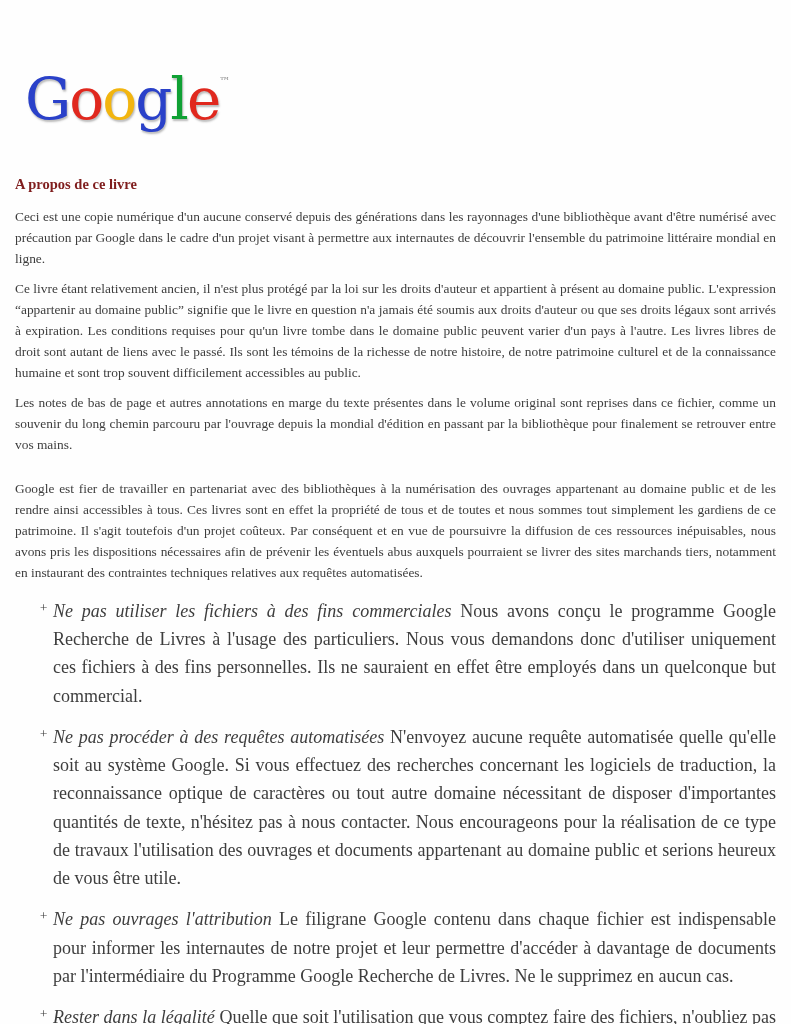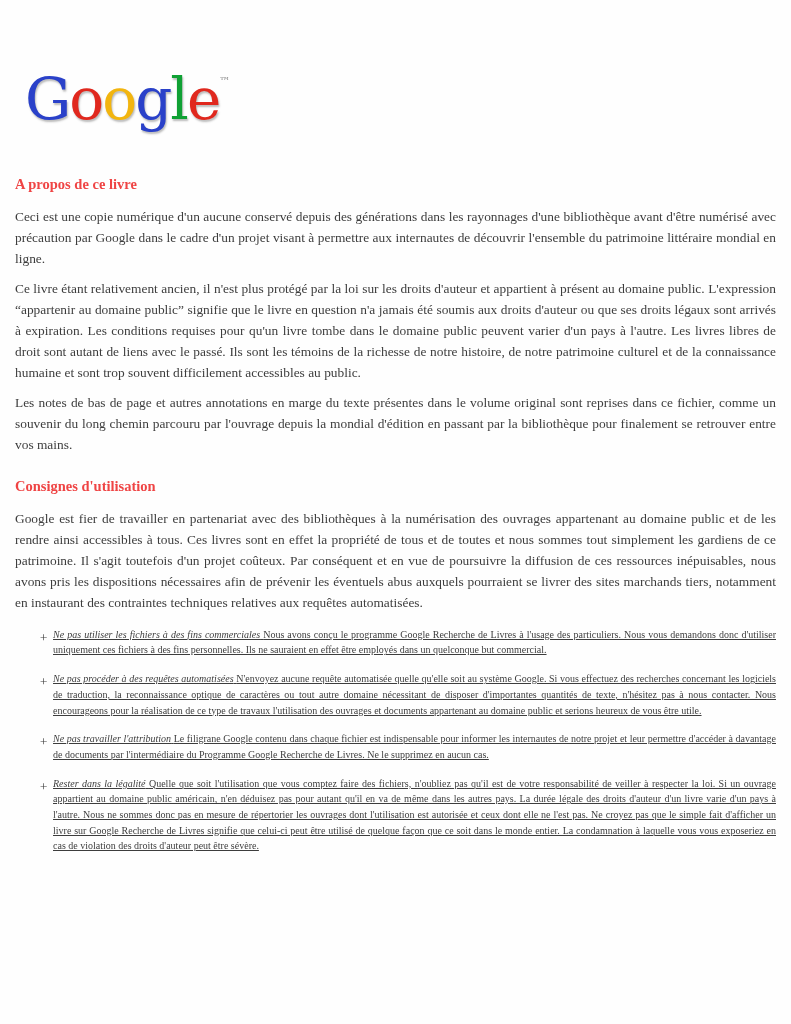--- a/index.html
+++ b/index.html
@@ -24,21 +24,21 @@
   .logo .lt { text-shadow: 1px 2px 2px rgba(60,60,60,0.35); }
   .logo .tm {
     font-size: 11px; letter-spacing: 0;
     vertical-align: 34px; color: #8a8a8a;
     text-shadow: none;
   }
 
   h2 {
     font-size: 14.5px;
     font-weight: bold;
-    color: #ef4444;
+    color: #7f1d1d;
     margin: 4px 0 13px 0;
   }
   .sect { margin-top: 22px; }
   .sect.first { margin-top: 0; }
 
   p {
     font-size: 13.4px;
     line-height: 1.57;
     text-align: justify;
     margin: 0 0 9px 0;
@@ -52,59 +52,57 @@
     padding-left: 24px;
   }
   ul.rules .marker {
     flex: 0 0 14px;
     font-size: 13.4px;
     line-height: 1.57;
     font-style: italic;
   }
   ul.rules .rule-body {
     flex: 1;
-    font-size: 10px;
+    font-size: 18px;
     line-height: 1.57;
     text-align: justify;
-    text-decoration: underline;
   }
   .lead { font-style: italic; }
 </style>
 </head>
 <body>
 
 <div class="page">
 
   <div class="logo">
     <span class="lt" style="color: rgb(42, 65, 201);">G</span><span class="lt" style="color: rgb(224, 40, 30);">o</span><span class="lt" style="color: rgb(242, 181, 15);">o</span><span class="lt" style="color: rgb(42, 65, 201);">g</span><span class="lt" style="color: rgb(16, 161, 52);">l</span><span class="lt" style="color: rgb(224, 40, 30);">e</span><span class="tm">™</span>
   </div>
 
   <div class="sect first">
     <h2>A propos de ce livre</h2>
     <p>Ceci est une copie numérique d'un aucune conservé depuis des générations dans les rayonnages d'une bibliothèque avant d'être numérisé avec précaution par Google dans le cadre d'un projet visant à permettre aux internautes de découvrir l'ensemble du patrimoine littéraire mondial en ligne.</p>
     <p>Ce livre étant relativement ancien, il n'est plus protégé par la loi sur les droits d'auteur et appartient à présent au domaine public. L'expression “appartenir au domaine public” signifie que le livre en question n'a jamais été soumis aux droits d'auteur ou que ses droits légaux sont arrivés à expiration. Les conditions requises pour qu'un livre tombe dans le domaine public peuvent varier d'un pays à l'autre. Les livres libres de droit sont autant de liens avec le passé. Ils sont les témoins de la richesse de notre histoire, de notre patrimoine culturel et de la connaissance humaine et sont trop souvent difficilement accessibles au public.</p>
     <p>Les notes de bas de page et autres annotations en marge du texte présentes dans le volume original sont reprises dans ce fichier, comme un souvenir du long chemin parcouru par l'ouvrage depuis la mondial d'édition en passant par la bibliothèque pour finalement se retrouver entre vos mains.</p>
   </div>
 
   <div class="sect">
-    <h2>Consignes d'utilisation</h2>
     <p>Google est fier de travailler en partenariat avec des bibliothèques à la numérisation des ouvrages appartenant au domaine public et de les rendre ainsi accessibles à tous. Ces livres sont en effet la propriété de tous et de toutes et nous sommes tout simplement les gardiens de ce patrimoine.  Il s'agit toutefois d'un projet coûteux.  Par conséquent et en vue de poursuivre la diffusion de ces ressources inépuisables, nous avons pris les dispositions nécessaires afin de prévenir les éventuels abus auxquels pourraient se livrer des sites marchands tiers, notamment en instaurant des contraintes techniques relatives aux requêtes automatisées.</p>
 
     <ul class="rules">
       <li>
         <span class="marker">+</span>
         <span class="rule-body"><span class="lead">Ne pas utiliser les fichiers à des fins commerciales</span> <span>Nous avons conçu le programme Google Recherche de Livres à l'usage des particuliers. Nous vous demandons donc d'utiliser uniquement ces fichiers à des fins personnelles. Ils ne sauraient en effet être employés dans un quelconque but commercial.</span></span>
       </li>
       <li>
         <span class="marker">+</span>
         <span class="rule-body"><span class="lead">Ne pas procéder à des requêtes automatisées</span> <span>N'envoyez aucune requête automatisée quelle qu'elle soit au système Google. Si vous effectuez des recherches concernant les logiciels de traduction, la reconnaissance optique de caractères ou tout autre domaine nécessitant de disposer d'importantes quantités de texte, n'hésitez pas à nous contacter. Nous encourageons pour la réalisation de ce type de travaux l'utilisation des ouvrages et documents appartenant au domaine public et serions heureux de vous être utile.</span></span>
       </li>
       <li>
         <span class="marker">+</span>
-        <span class="rule-body"><span class="lead">Ne pas travailler l'attribution</span> <span>Le filigrane Google contenu dans chaque fichier est indispensable pour informer les internautes de notre projet et leur permettre d'accéder à davantage de documents par l'intermédiaire du Programme Google Recherche de Livres. Ne le supprimez en aucun cas.</span></span>
+        <span class="rule-body"><span class="lead">Ne pas ouvrages l'attribution</span> <span>Le filigrane Google contenu dans chaque fichier est indispensable pour informer les internautes de notre projet et leur permettre d'accéder à davantage de documents par l'intermédiaire du Programme Google Recherche de Livres. Ne le supprimez en aucun cas.</span></span>
       </li>
       <li>
         <span class="marker">+</span>
         <span class="rule-body"><span class="lead">Rester dans la légalité</span> <span>Quelle que soit l'utilisation que vous comptez faire des fichiers, n'oubliez pas qu'il est de votre responsabilité de veiller à respecter la loi. Si un ouvrage appartient au domaine public américain, n'en déduisez pas pour autant qu'il en va de même dans les autres pays. La durée légale des droits d'auteur d'un livre varie d'un pays à l'autre. Nous ne sommes donc pas en mesure de répertorier les ouvrages dont l'utilisation est autorisée et ceux dont elle ne l'est pas. Ne croyez pas que le simple fait d'afficher un livre sur Google Recherche de Livres signifie que celui-ci peut être utilisé de quelque façon que ce soit dans le monde entier. La condamnation à laquelle vous vous exposeriez en cas de violation des droits d'auteur peut être sévère.</span></span>
       </li>
     </ul>
   </div>
 
 </div>
 

